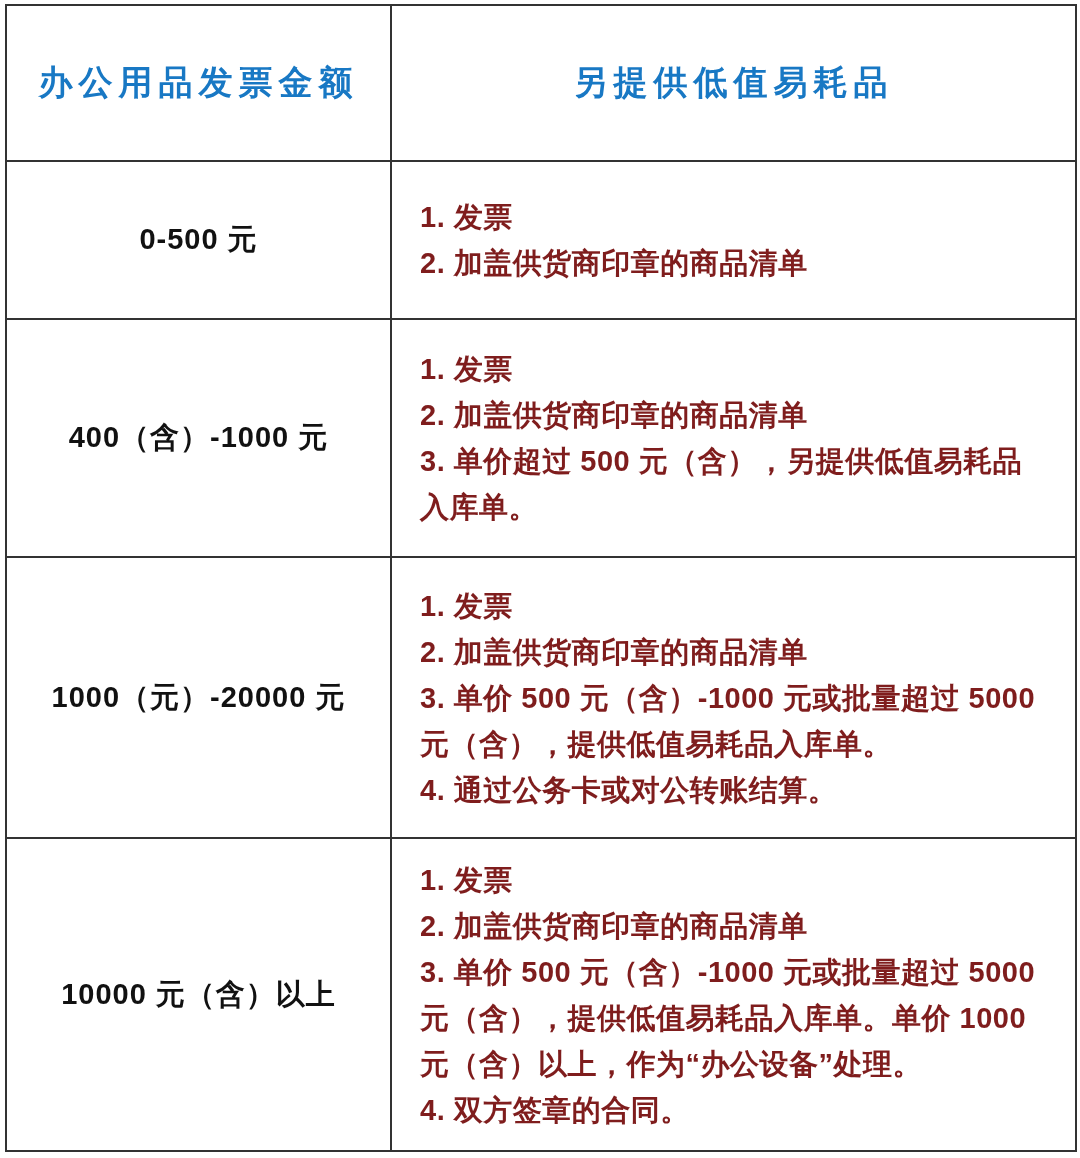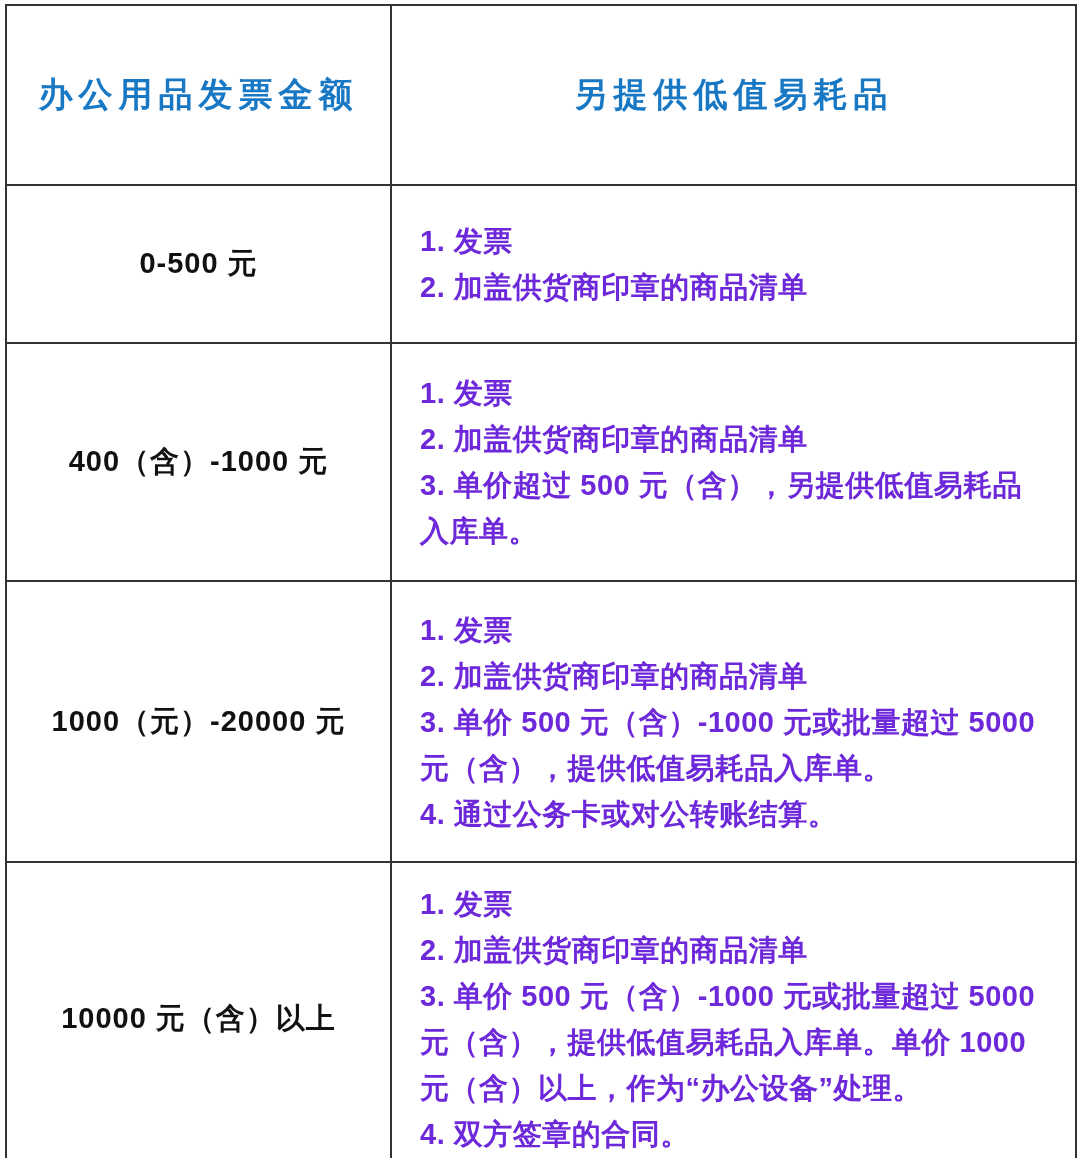--- a/index.html
+++ b/index.html
@@ -28,38 +28,38 @@
   table.reimb col.c1 { width: 385px; }
   table.reimb col.c2 { width: 685px; }
   table.reimb th,
   table.reimb td {
     border: 2px solid #333333;
     background: #ffffff;
     vertical-align: middle;
     box-sizing: border-box;
   }
   table.reimb th {
-    height: 180px;
+    height: 156px;
     color: #1878C4;
     font-size: 34px;
     font-weight: bold;
     text-align: center;
     letter-spacing: 6px;
   }
   td.amount {
     text-align: center;
     font-size: 29px;
     font-weight: bold;
     color: #111111;
     letter-spacing: 1px;
   }
   td.req {
     font-size: 29px;
     font-weight: bold;
-    color: #6d28d9;
+    color: #7f1d1d;
     line-height: 46px;
     text-align: left;
     padding: 16px 1px 16px 28px;
     white-space: pre-line;
     letter-spacing: 0.5px;
   }
   tr.row-1 { height: 158px; }
   tr.row-2 { height: 238px; }
   tr.row-3 { height: 281px; }
   tr.row-4 { height: 313px; }

